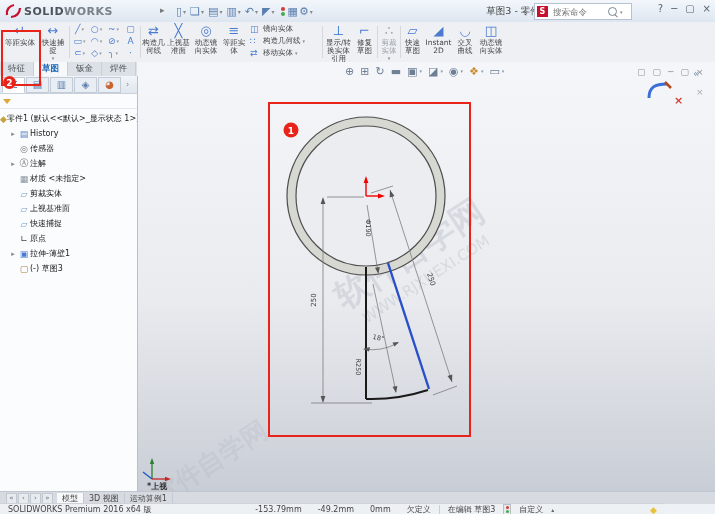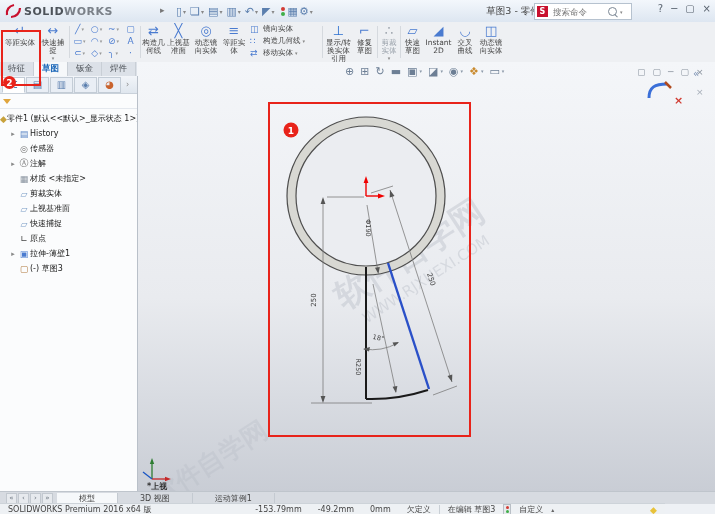--- a/index.html
+++ b/index.html
@@ -68,21 +68,21 @@
   .graphics{left:137px;top:62px;width:578px;height:429px;}
   .headsup{left:345px;top:64px;height:14px;display:flex;align-items:center;gap:6px;color:#6d7f95;font-size:11px;}
   .headsup .dd{font-size:5px;color:#8b98a8;margin-left:-4px;}
   .docwin{left:637px;top:67px;display:flex;gap:7px;color:#8a939e;font-size:9px;}
   
   .bottombar{left:0;top:491px;width:715px;height:12px;background:#d7dbe1;border-top:1px solid #bfc5cc;
      display:flex;align-items:center;font-size:8px;color:#444;}
   .navbtns{display:flex;gap:1px;margin:0 4px 0 6px;color:#6a737d;font-size:7px;}
   .navbtns span{width:9px;height:9px;background:#e7eaee;border:1px solid #c2c8cf;display:flex;
      align-items:center;justify-content:center;}
-  .dtab{padding:0 22px;height:11px;display:flex;align-items:center;border-right:1px solid #c4cad1;}
+  .dtab{padding:0 5px;height:11px;display:flex;align-items:center;border-right:1px solid #c4cad1;}
   .dtab.active{background:#f6f8fa;}
   .statusbar{left:0;top:503px;width:665px;height:11px;background:#eef1f4;border-top:1px solid #cdd3d9;
      display:flex;align-items:center;font-size:8px;color:#444;}
   .statusbar .sp{flex:1;}
   .statusbar .fld{margin:0 8px;white-space:nowrap;}
   .ssep{width:1px;height:9px;background:#c9cfd5;}
   .tl{width:6px;height:9px;background:#e6e9ec;border:1px solid #b9bfc6;display:flex;flex-direction:column;
      align-items:center;justify-content:space-evenly;}
   .tl i{width:3px;height:3px;border-radius:50%;}
   text{font-family:"DejaVu Sans","Liberation Sans",sans-serif;}

